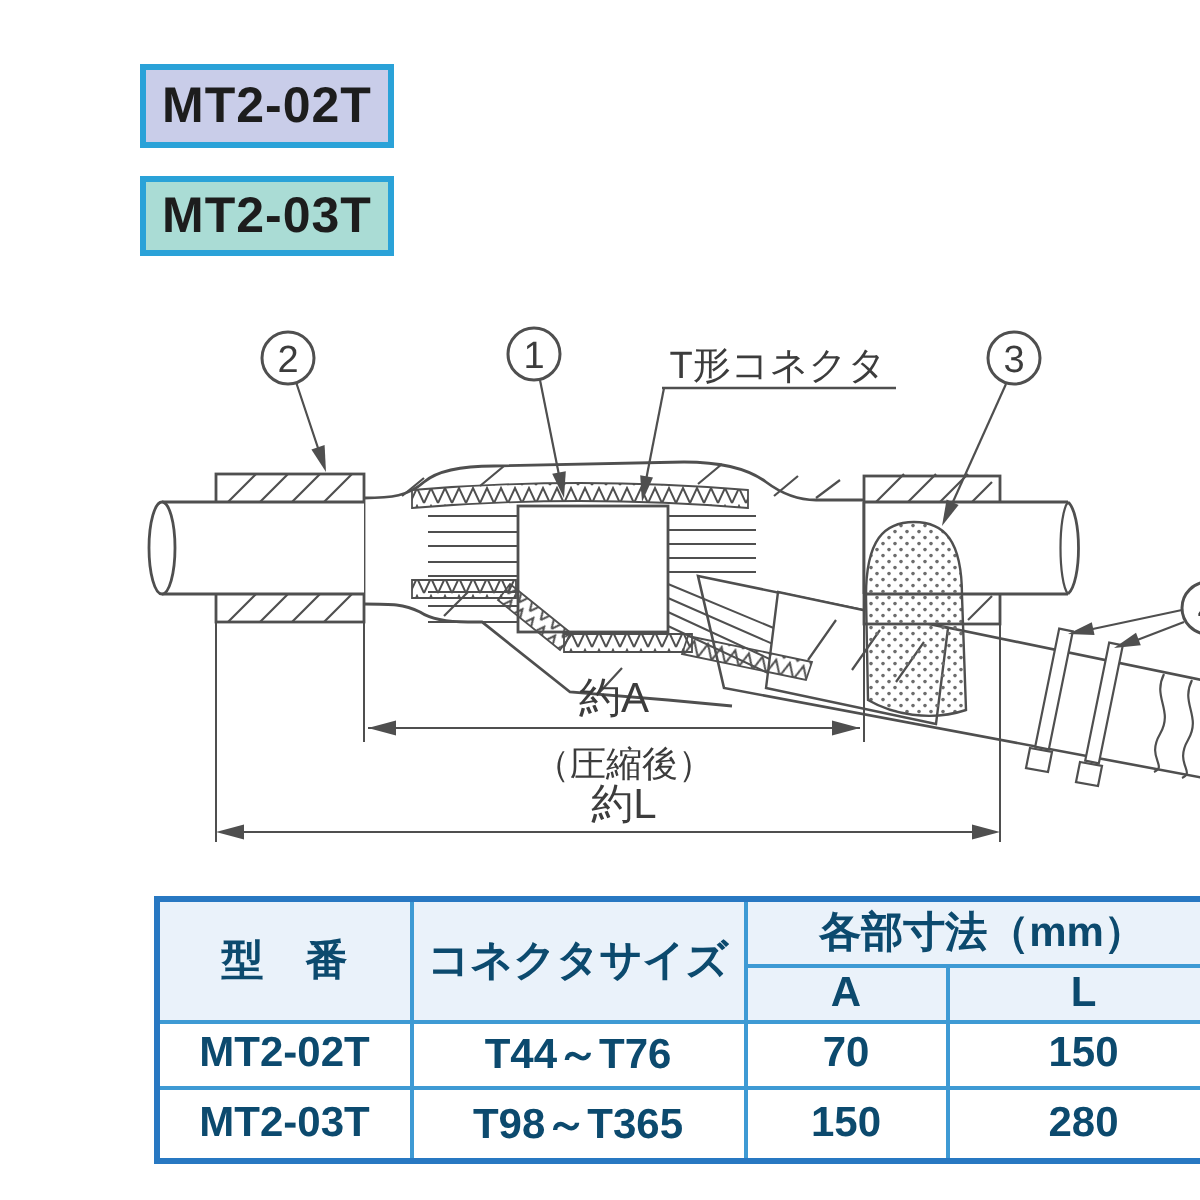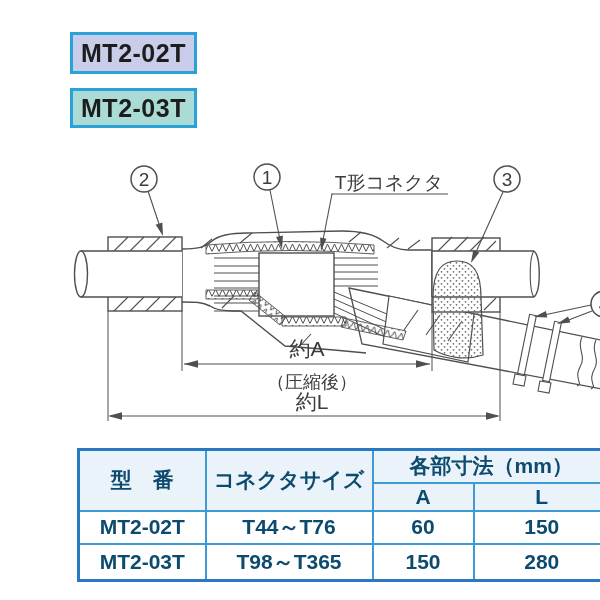--- a/index.html
+++ b/index.html
@@ -191,21 +191,21 @@
       <th rowspan="2">コネクタサイズ</th>
       <th colspan="2">各部寸法（mm）</th>
     </tr>
     <tr class="rh2">
       <th>A</th>
       <th>L</th>
     </tr>
     <tr class="rd1">
       <td>MT2-02T</td>
       <td>T44～T76</td>
-      <td>60</td>
+      <td>70</td>
       <td>150</td>
     </tr>
     <tr class="rd2">
       <td>MT2-03T</td>
       <td>T98～T365</td>
       <td>150</td>
       <td>280</td>
     </tr>
   </tbody>
     </table>

